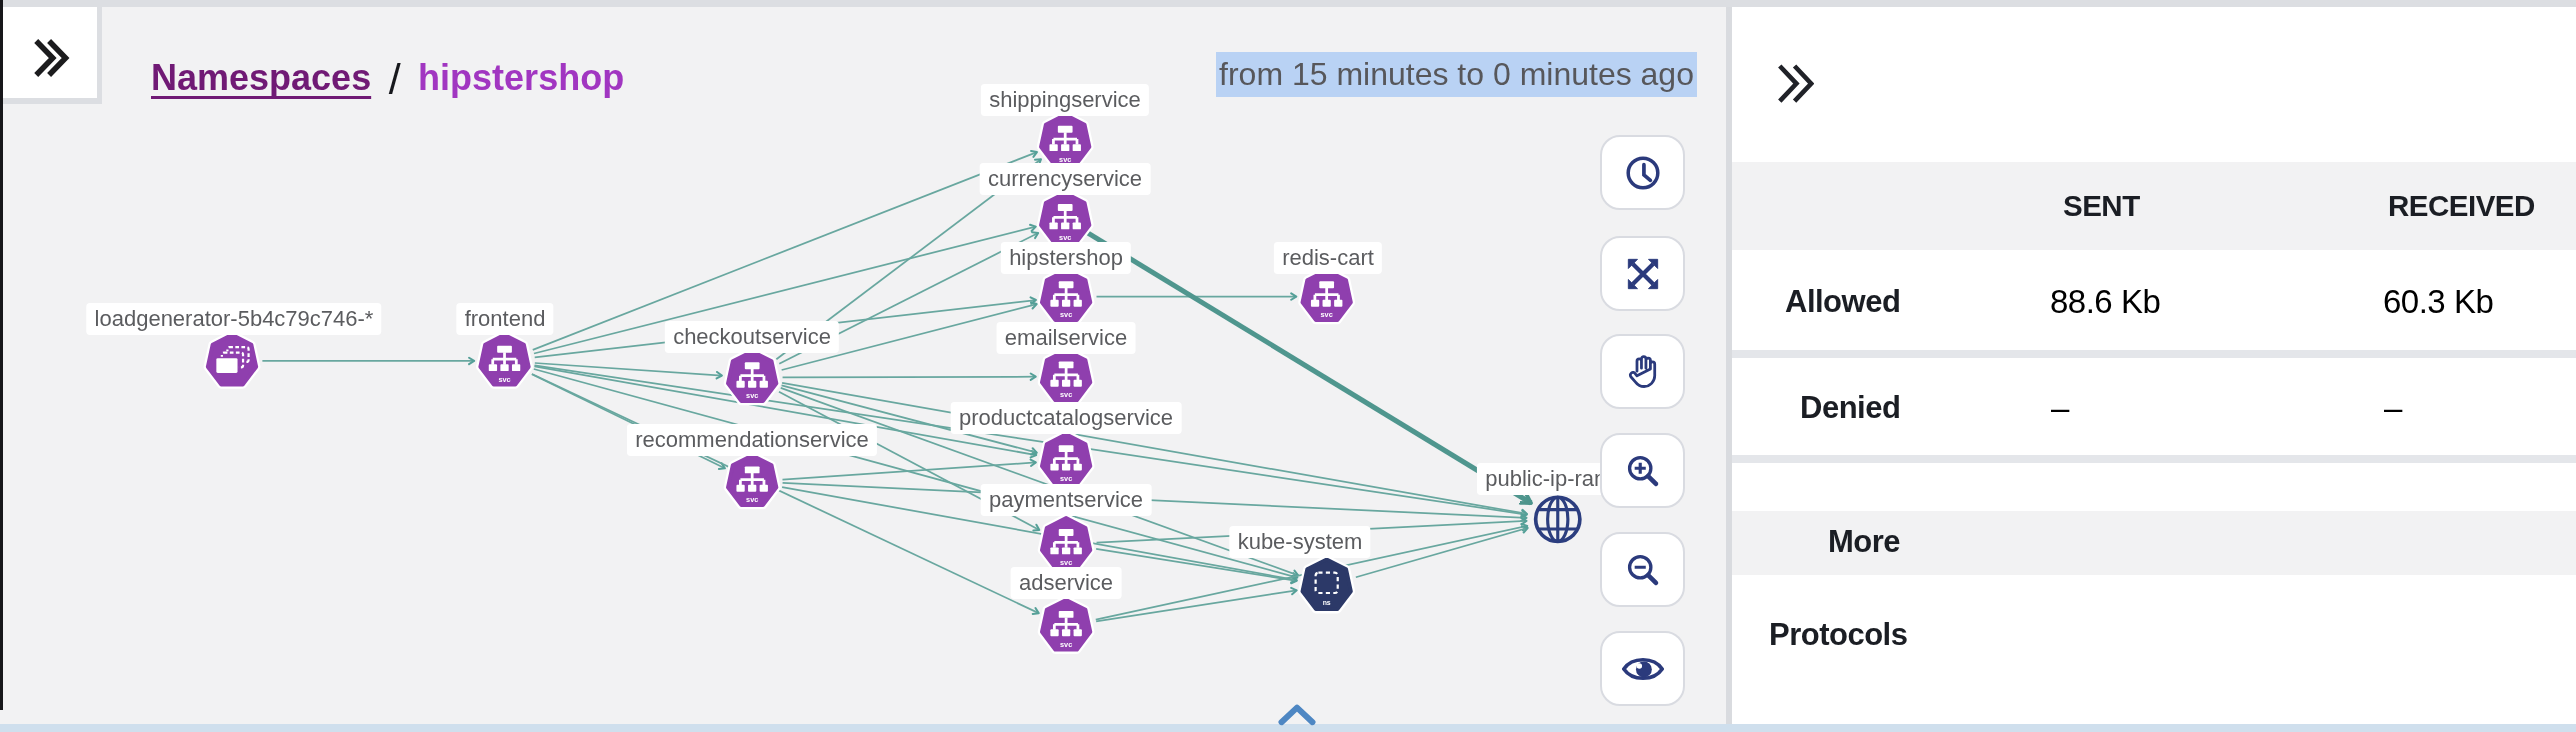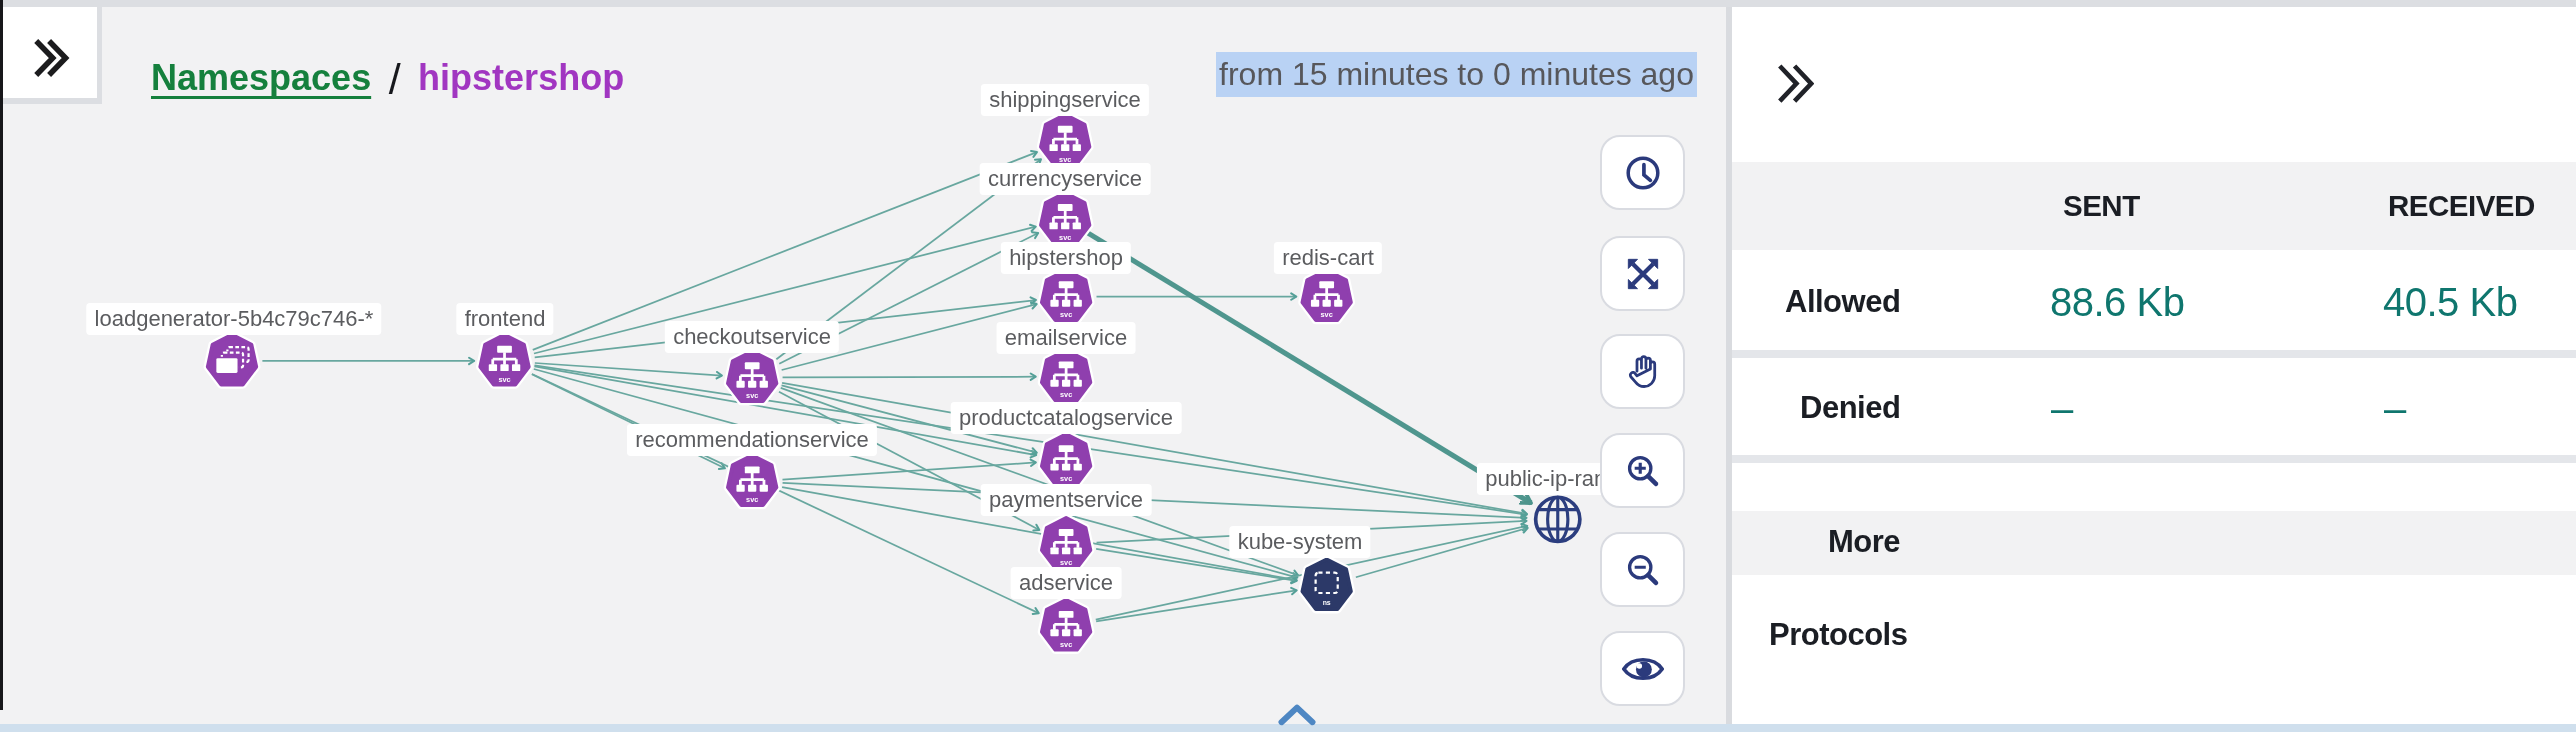--- a/index.html
+++ b/index.html
@@ -6,37 +6,37 @@
 html,body { width:2576px; height:733px; overflow:hidden; }
 body { font-family:"Liberation Sans", sans-serif; background:#f2f2f3; position:relative; }
 .abs { position:absolute; }
 
 #topstrip { left:0; top:0; width:2576px; height:7.4px; background:#dcdee2; }
 #leftblack { left:0; top:0; width:2.8px; height:710px; background:#17171a; }
 
 #collapsebox { left:2.8px; top:7.4px; width:99px; height:97px; background:#fff; border-right:5.5px solid #dcdee2; border-bottom:6.4px solid #dcdee2; }
 
 #crumb { left:151px; top:55px; font-size:36px; font-weight:600; letter-spacing:0; white-space:nowrap; }
-#crumb .ns { color:#15803d; text-decoration:underline; text-underline-offset:6.4px; text-decoration-thickness:3.2px; text-decoration-skip-ink:none;margin-top:24px; }
+#crumb .ns { color:#701a75; text-decoration:underline; text-underline-offset:6.4px; text-decoration-thickness:3.2px; text-decoration-skip-ink:none;margin-top:24px; }
 #crumb .slash { color:#17181c; font-weight:400; padding:0 17.5px; font-size:43px; vertical-align:-3.7px; }
 #crumb .hs { color:#a136c1; }
 
 #timesel { left:1216px; top:52px; width:481px; height:45px; background:#b9d2f4; color:#57575b; font-size:32px; line-height:45px; text-align:center; white-space:nowrap; }
 
 .nlabel { position:absolute; transform:translate(-50%,-50%); background:#fff; color:#5b5c5f; font-size:22px; line-height:21px; padding:4.6px 8.3px 6.4px 8.3px; border-radius:3.7px; white-space:nowrap; z-index:5; }
 
 .tbtn { position:absolute; left:1600px; width:85px; height:75px; background:#fff; border:2.8px solid #d9dbe1; border-radius:20px; z-index:8; }
 .tbtn svg { position:absolute; left:50%; top:50%; transform:translate(-50%,-50%); }
 
 #paneldiv { left:1726px; top:7.4px; width:5.5px; height:718px; background:#d9dbdf; }
 #panel { left:1732px; top:7.4px; width:844px; height:718px; background:#fff; }
 #ptitle { position:absolute; left:112px; top:52px; font-size:44px; font-weight:600; color:#1d2127; white-space:nowrap; }
 .pband { position:absolute; left:0; width:844px; background:#f2f2f3; }
 .prow-label { position:absolute; font-weight:700; color:#1b1e24; font-size:31px; letter-spacing:-0.5px; transform:translateY(-50%); }
-.prow-val { position:absolute; color:#0f766e; font-size:40px; letter-spacing:-0.5px; transform:translateY(-50%); }
+.prow-val { position:absolute; color:#000000; font-size:33px; letter-spacing:-0.5px; transform:translateY(-50%); }
 .pdivider { position:absolute; left:0; width:844px; height:7.4px; background:#e4e6ea; }
 
 #bottomstrip { left:0; top:724px; width:2576px; height:9.2px; background:#cfdfed; }
 </style>
 </head>
 <body>
 <div class="abs" id="topstrip"></div>
 <div class="abs" id="leftblack"></div>
 
 <svg class="abs" style="left:0;top:0;z-index:2" width="1729" height="733" viewBox="0 0 1878 796">
@@ -239,21 +239,21 @@
       <path d="M3,2 L21,21 L3,40"></path>
       <path d="M19,2 L37,21 L19,40"></path>
     </g>
   </svg>
   <div class="pband" style="top:155px;height:88px;"></div>
   <div class="prow-label" style="left:331px;top:199px;font-size:29.5px;">SENT</div>
   <div class="prow-label" style="left:656px;top:199px;font-size:29.5px;">RECEIVED</div>
 
   <div class="prow-label" style="left:53px;top:295px;">Allowed</div>
   <div class="prow-val" style="left:318px;top:295px;">88.6 Kb</div>
-  <div class="prow-val" style="left:651px;top:295px;">40.5 Kb</div>
+  <div class="prow-val" style="left:651px;top:295px;">60.3 Kb</div>
   <div class="pdivider" style="top:343px;"></div>
   <div class="prow-label" style="left:68px;top:401px;">Denied</div>
   <div class="prow-val" style="left:319px;top:401px;">–</div>
   <div class="prow-val" style="left:652px;top:401px;">–</div>
   <div class="pdivider" style="top:448px;"></div>
   <div class="pband" style="top:504px;height:64px;"></div>
   <div class="prow-label" style="left:96px;top:535px;">More</div>
   <div class="prow-label" style="left:37px;top:628px;">Protocols</div>
 </div>
 

